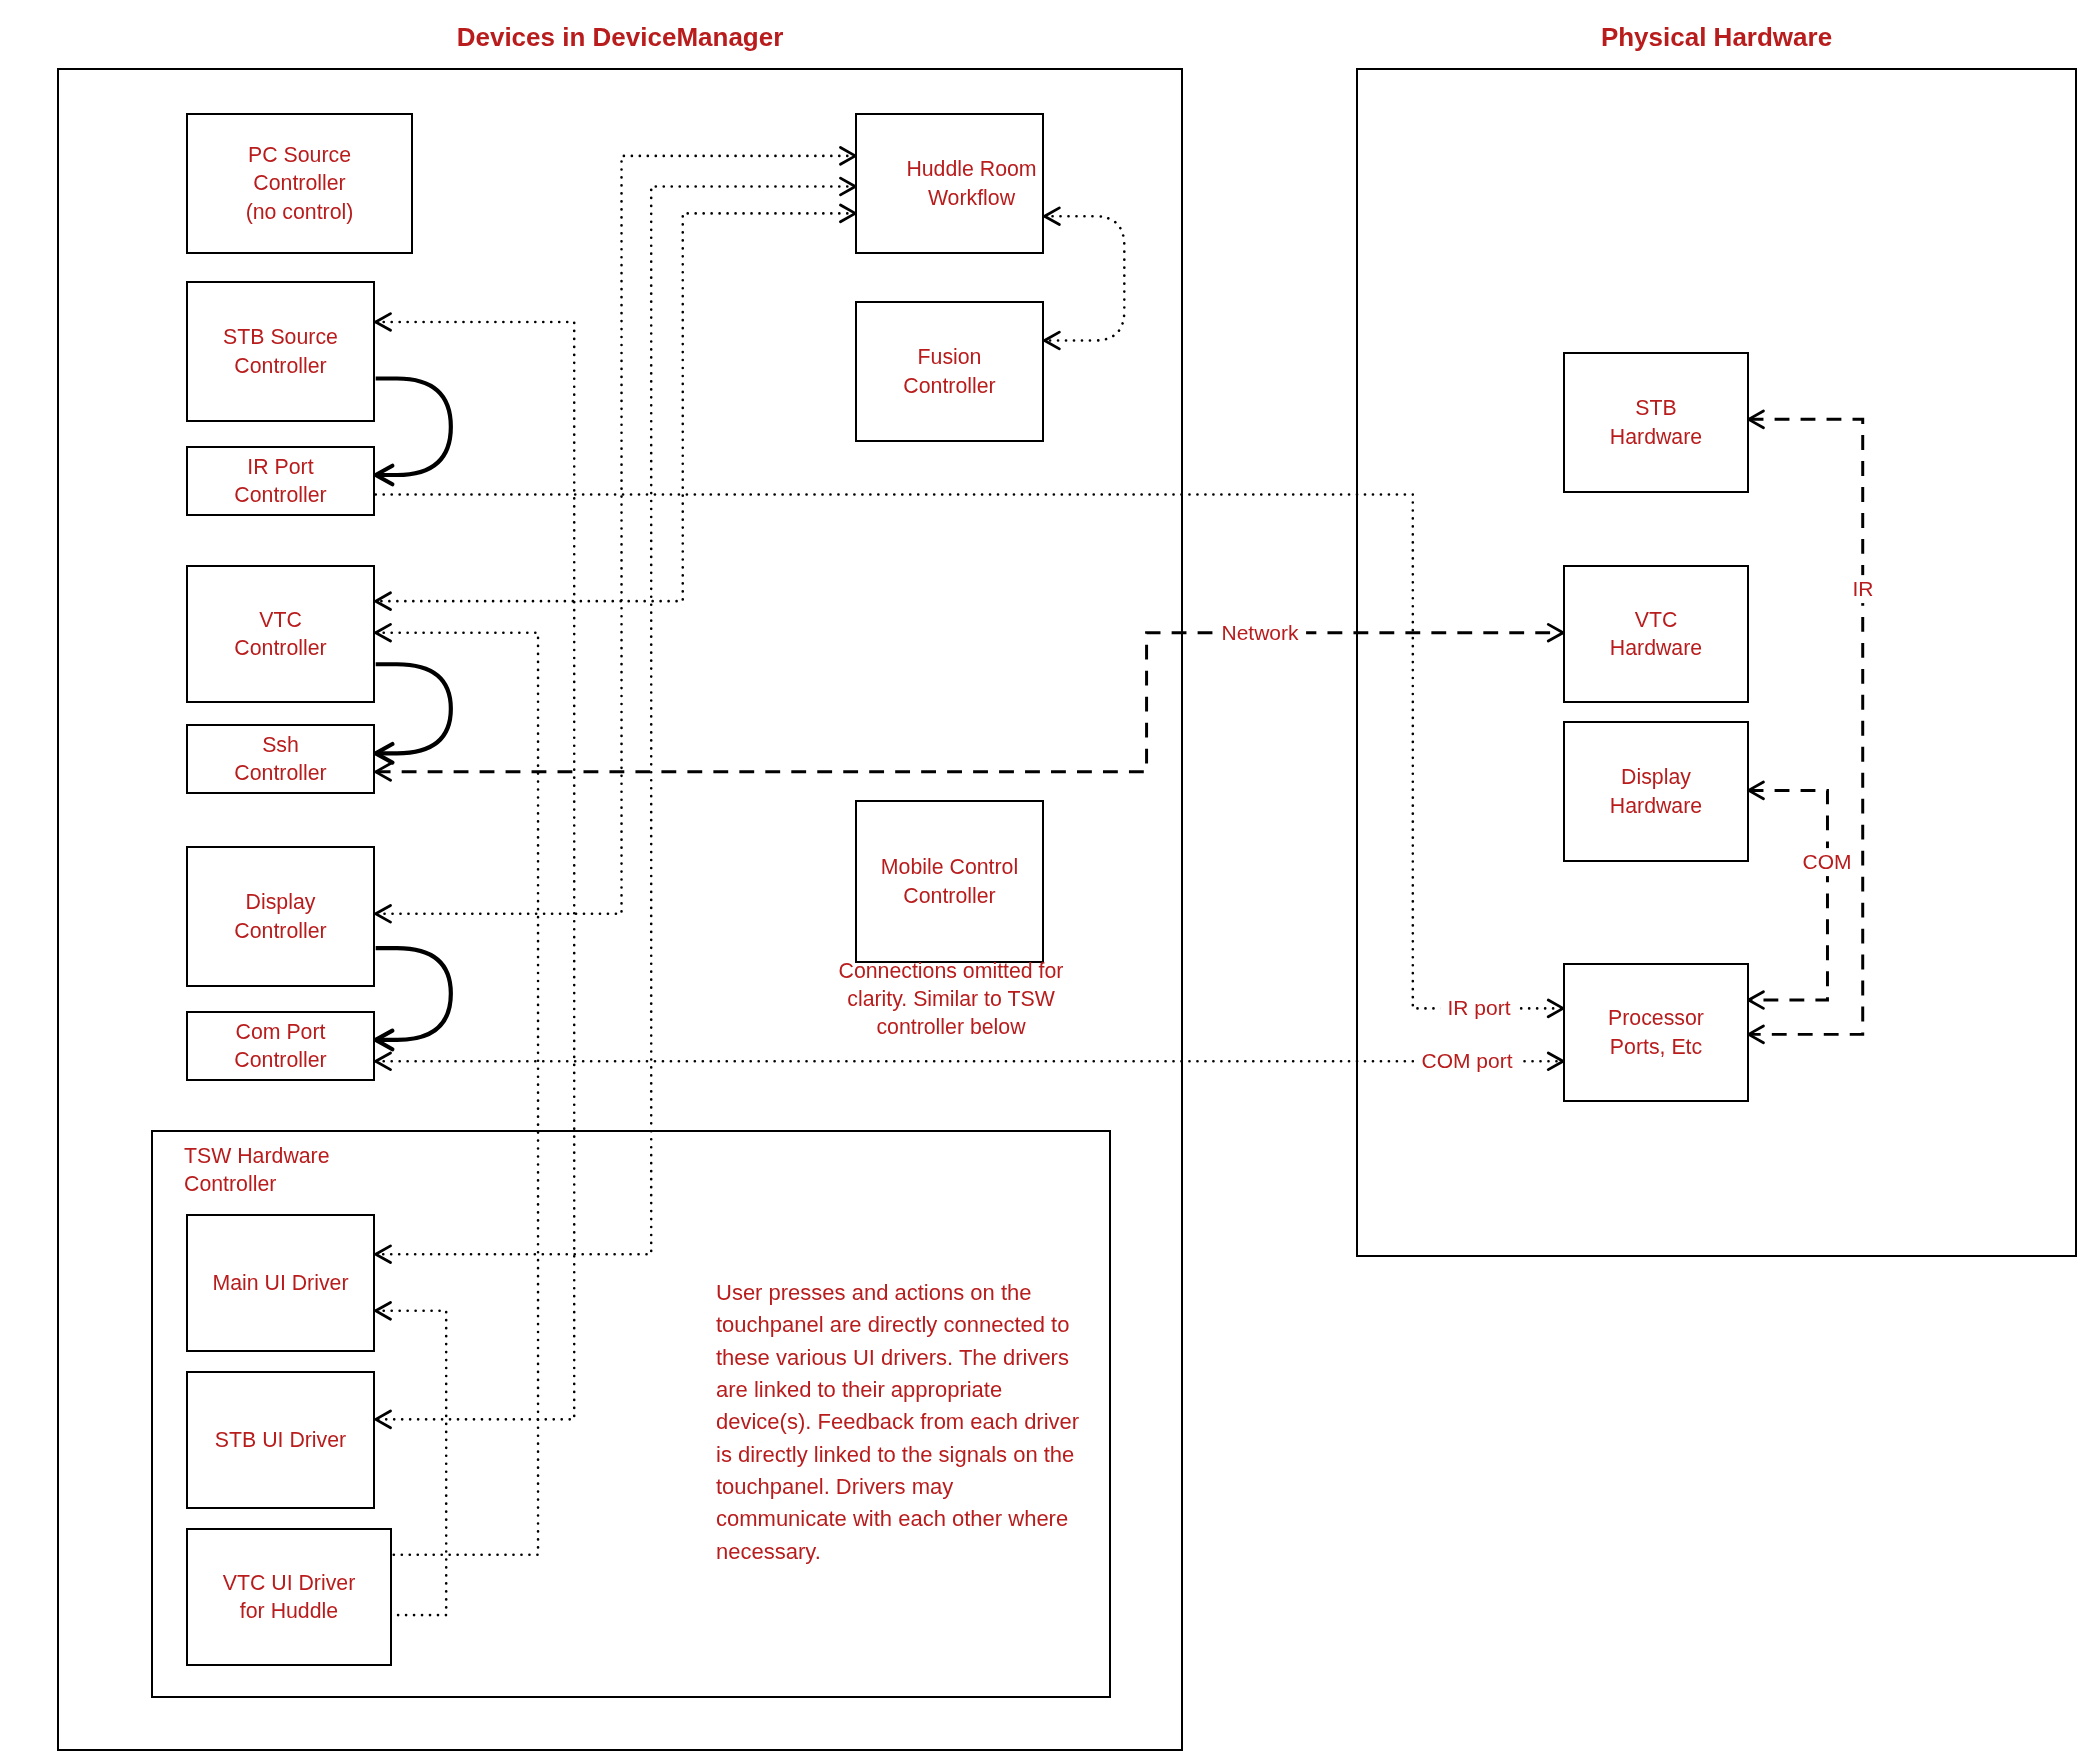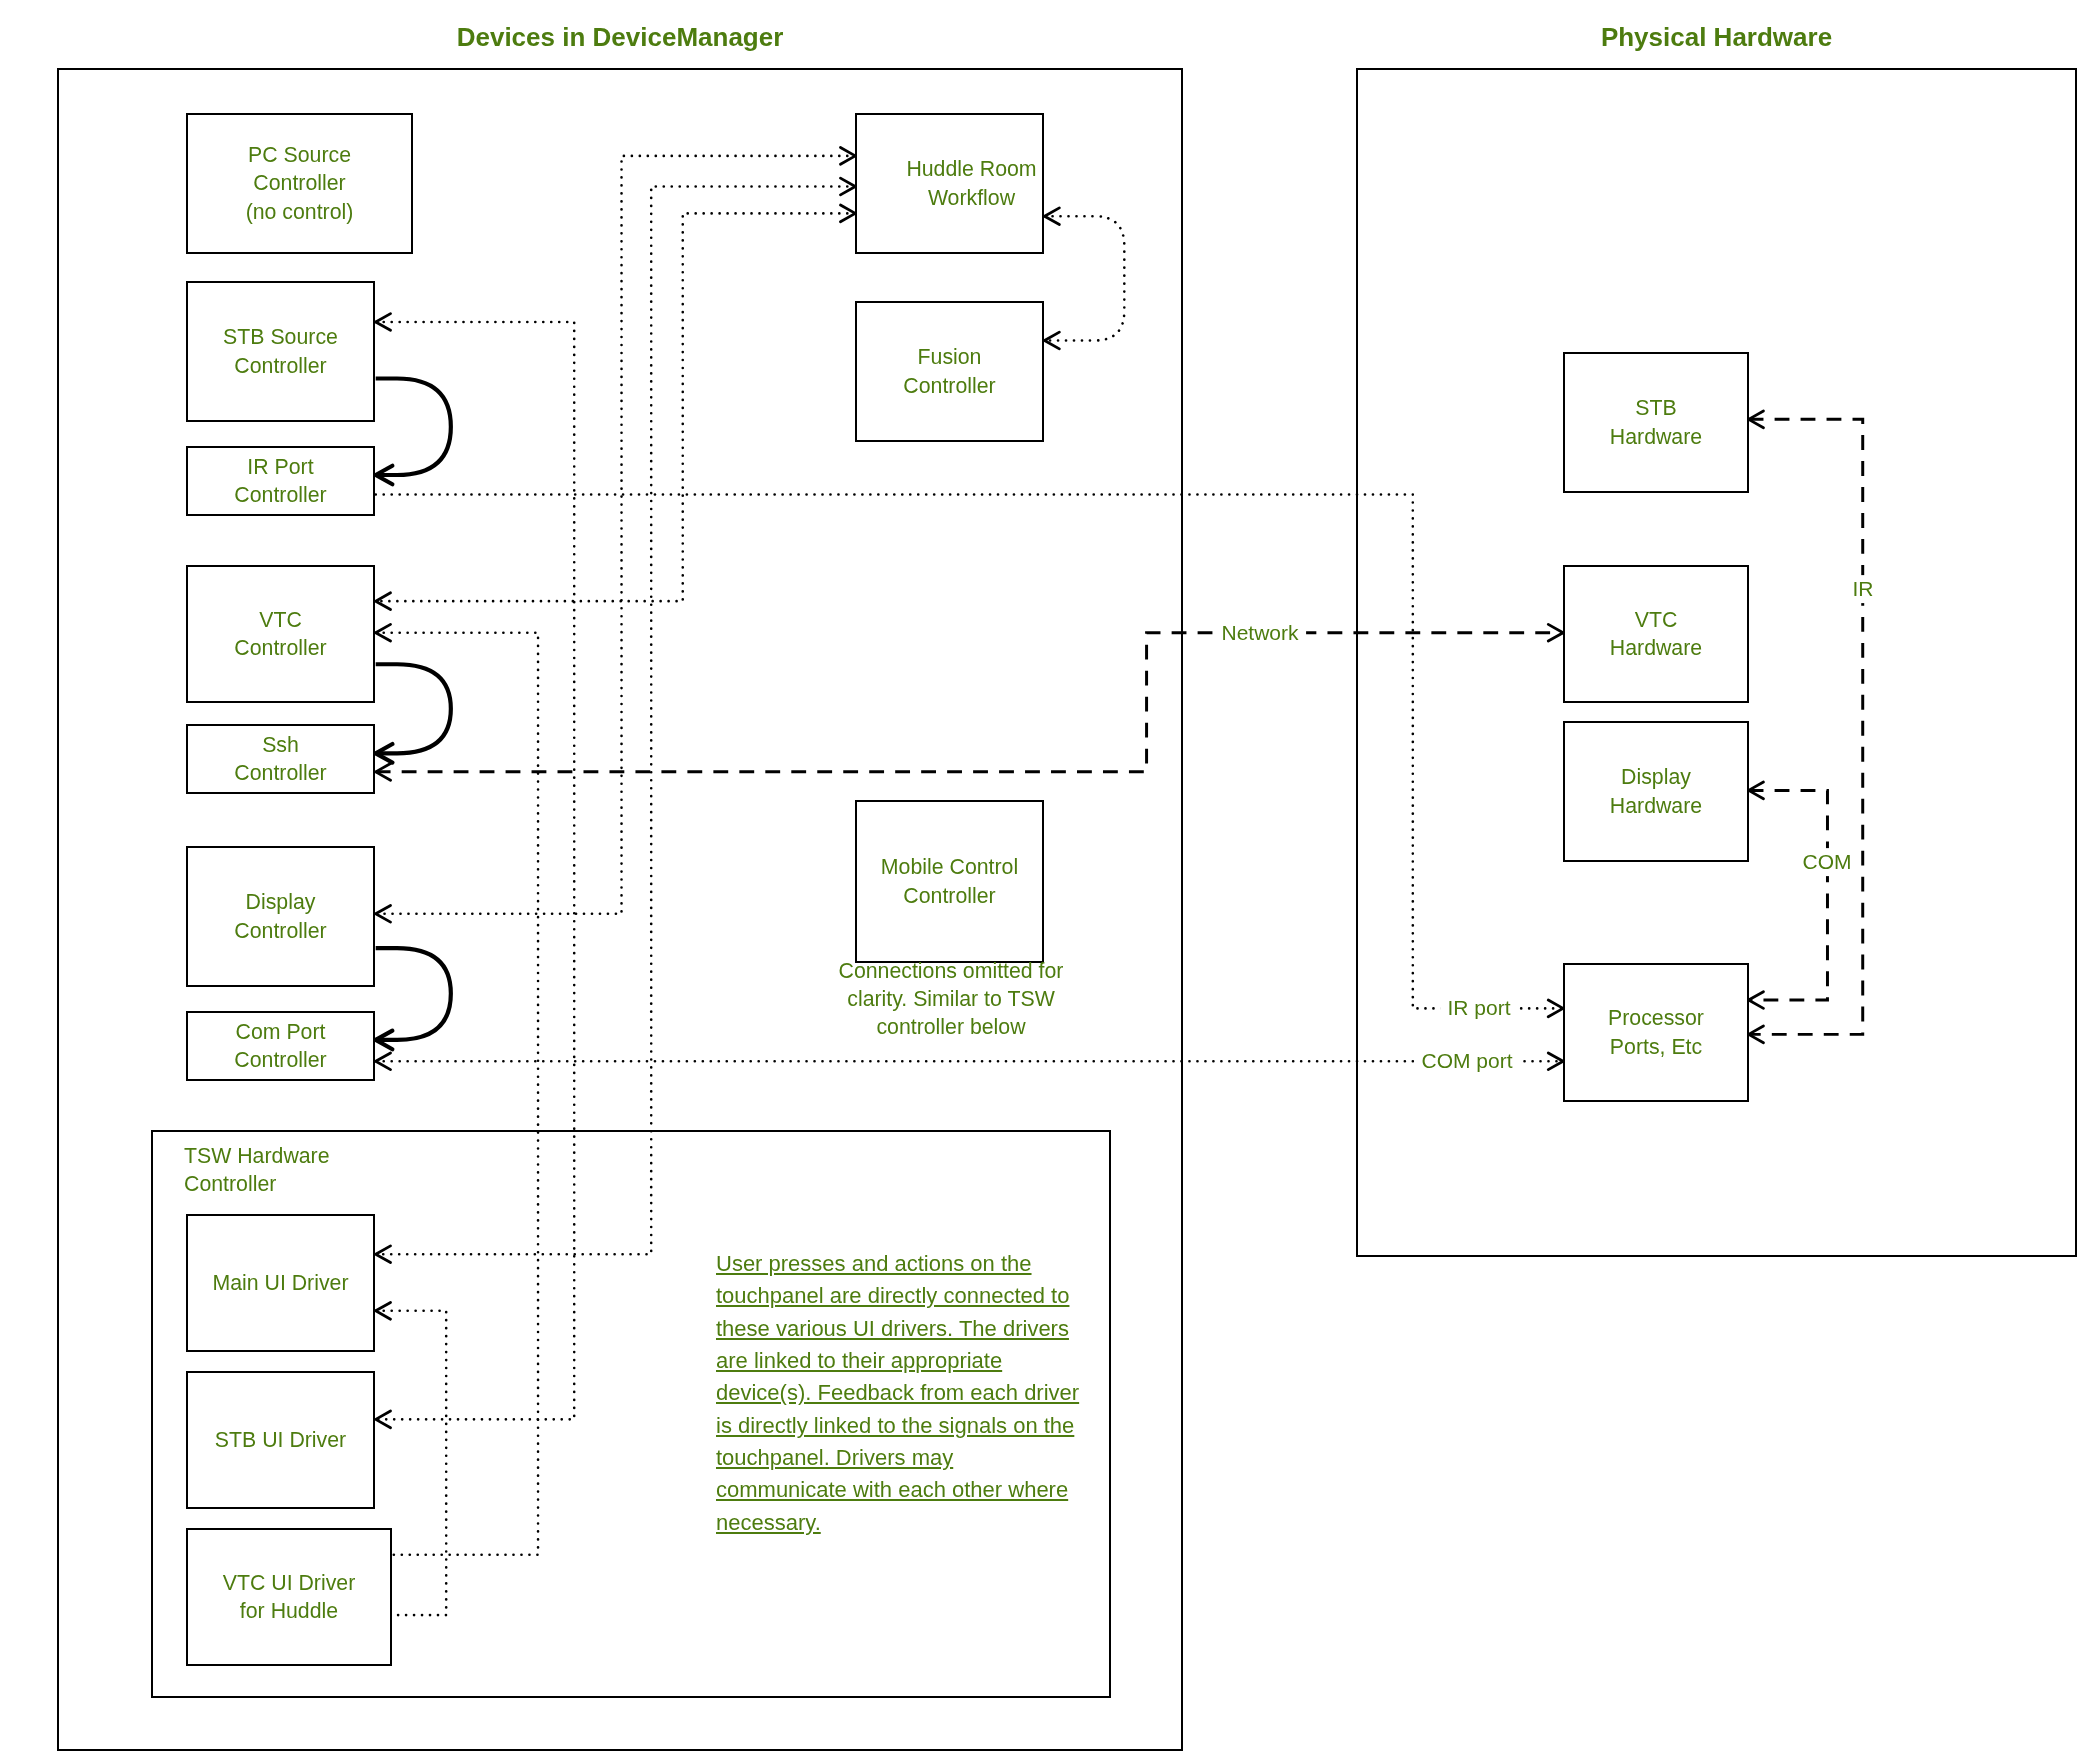--- a/index.html
+++ b/index.html
@@ -1,21 +1,21 @@
 <!DOCTYPE html>
 <html style="font-size:15px"><head>
 <meta charset="utf-8">
 <style>
   html,body { margin:0; padding:0; background:#ffffff; }
   .canvas {
     position:relative;
     width:2090px; height:1758px;
     background:#ffffff;
     font-family:"Liberation Sans", sans-serif;
-    color:#4d7c0f;
+    color:#b91c1c;
     overflow:hidden;
   }
   svg.wires { position:absolute; left:0; top:0; z-index:1; }
   .e { fill:none; stroke:#000; }
   .dot   { stroke-width:2.8; stroke-dasharray:0.1 8.5; stroke-linecap:round; }
   .dash  { stroke-width:3.2; stroke-dasharray:16 12; }
   .solid { stroke-width:4.5; }
   .arrow { fill:none; stroke:#000; stroke-width:3; stroke-linecap:round; stroke-linejoin:round; }
   .arrow-solid { fill:none; stroke:#000; stroke-width:4.5; stroke-linecap:round; stroke-linejoin:round; }
 
@@ -170,21 +170,21 @@
 
   <div class="free-text note-text" style="left:798px; top:957px; width:306px;">Connections omitted for
 clarity. Similar to TSW
 controller below</div>
 
   <div class="box" style="left:186px; top:1214px; width:189px; height:138px;">Main UI Driver</div>
   <div class="box" style="left:186px; top:1371px; width:189px; height:138px;">STB UI Driver</div>
   <div class="box" style="left:186px; top:1528px; width:206px; height:138px;">VTC UI Driver
 for Huddle</div>
 
-  <div class="free-text para-text" style="left:716px; top:1248px; width:371px;text-decoration:underline;">User presses and actions on the touchpanel are directly connected to these various UI drivers.  The drivers are linked to their appropriate device(s). Feedback from each driver is directly linked to the signals on the touchpanel. Drivers may communicate with each other where necessary.</div>
+  <div class="free-text para-text" style="left:716px; top:1277px; width:371px;">User presses and actions on the touchpanel are directly connected to these various UI drivers.  The drivers are linked to their appropriate device(s). Feedback from each driver is directly linked to the signals on the touchpanel. Drivers may communicate with each other where necessary.</div>
 
   <div class="box" style="left:1563px; top:352px;  width:186px; height:141px;">STB
 Hardware</div>
   <div class="box" style="left:1563px; top:565px;  width:186px; height:138px;">VTC
 Hardware</div>
   <div class="box" style="left:1563px; top:721px;  width:186px; height:141px;">Display
 Hardware</div>
   <div class="box" style="left:1563px; top:963px; width:186px; height:139px;">Processor
 Ports, Etc</div>
 

